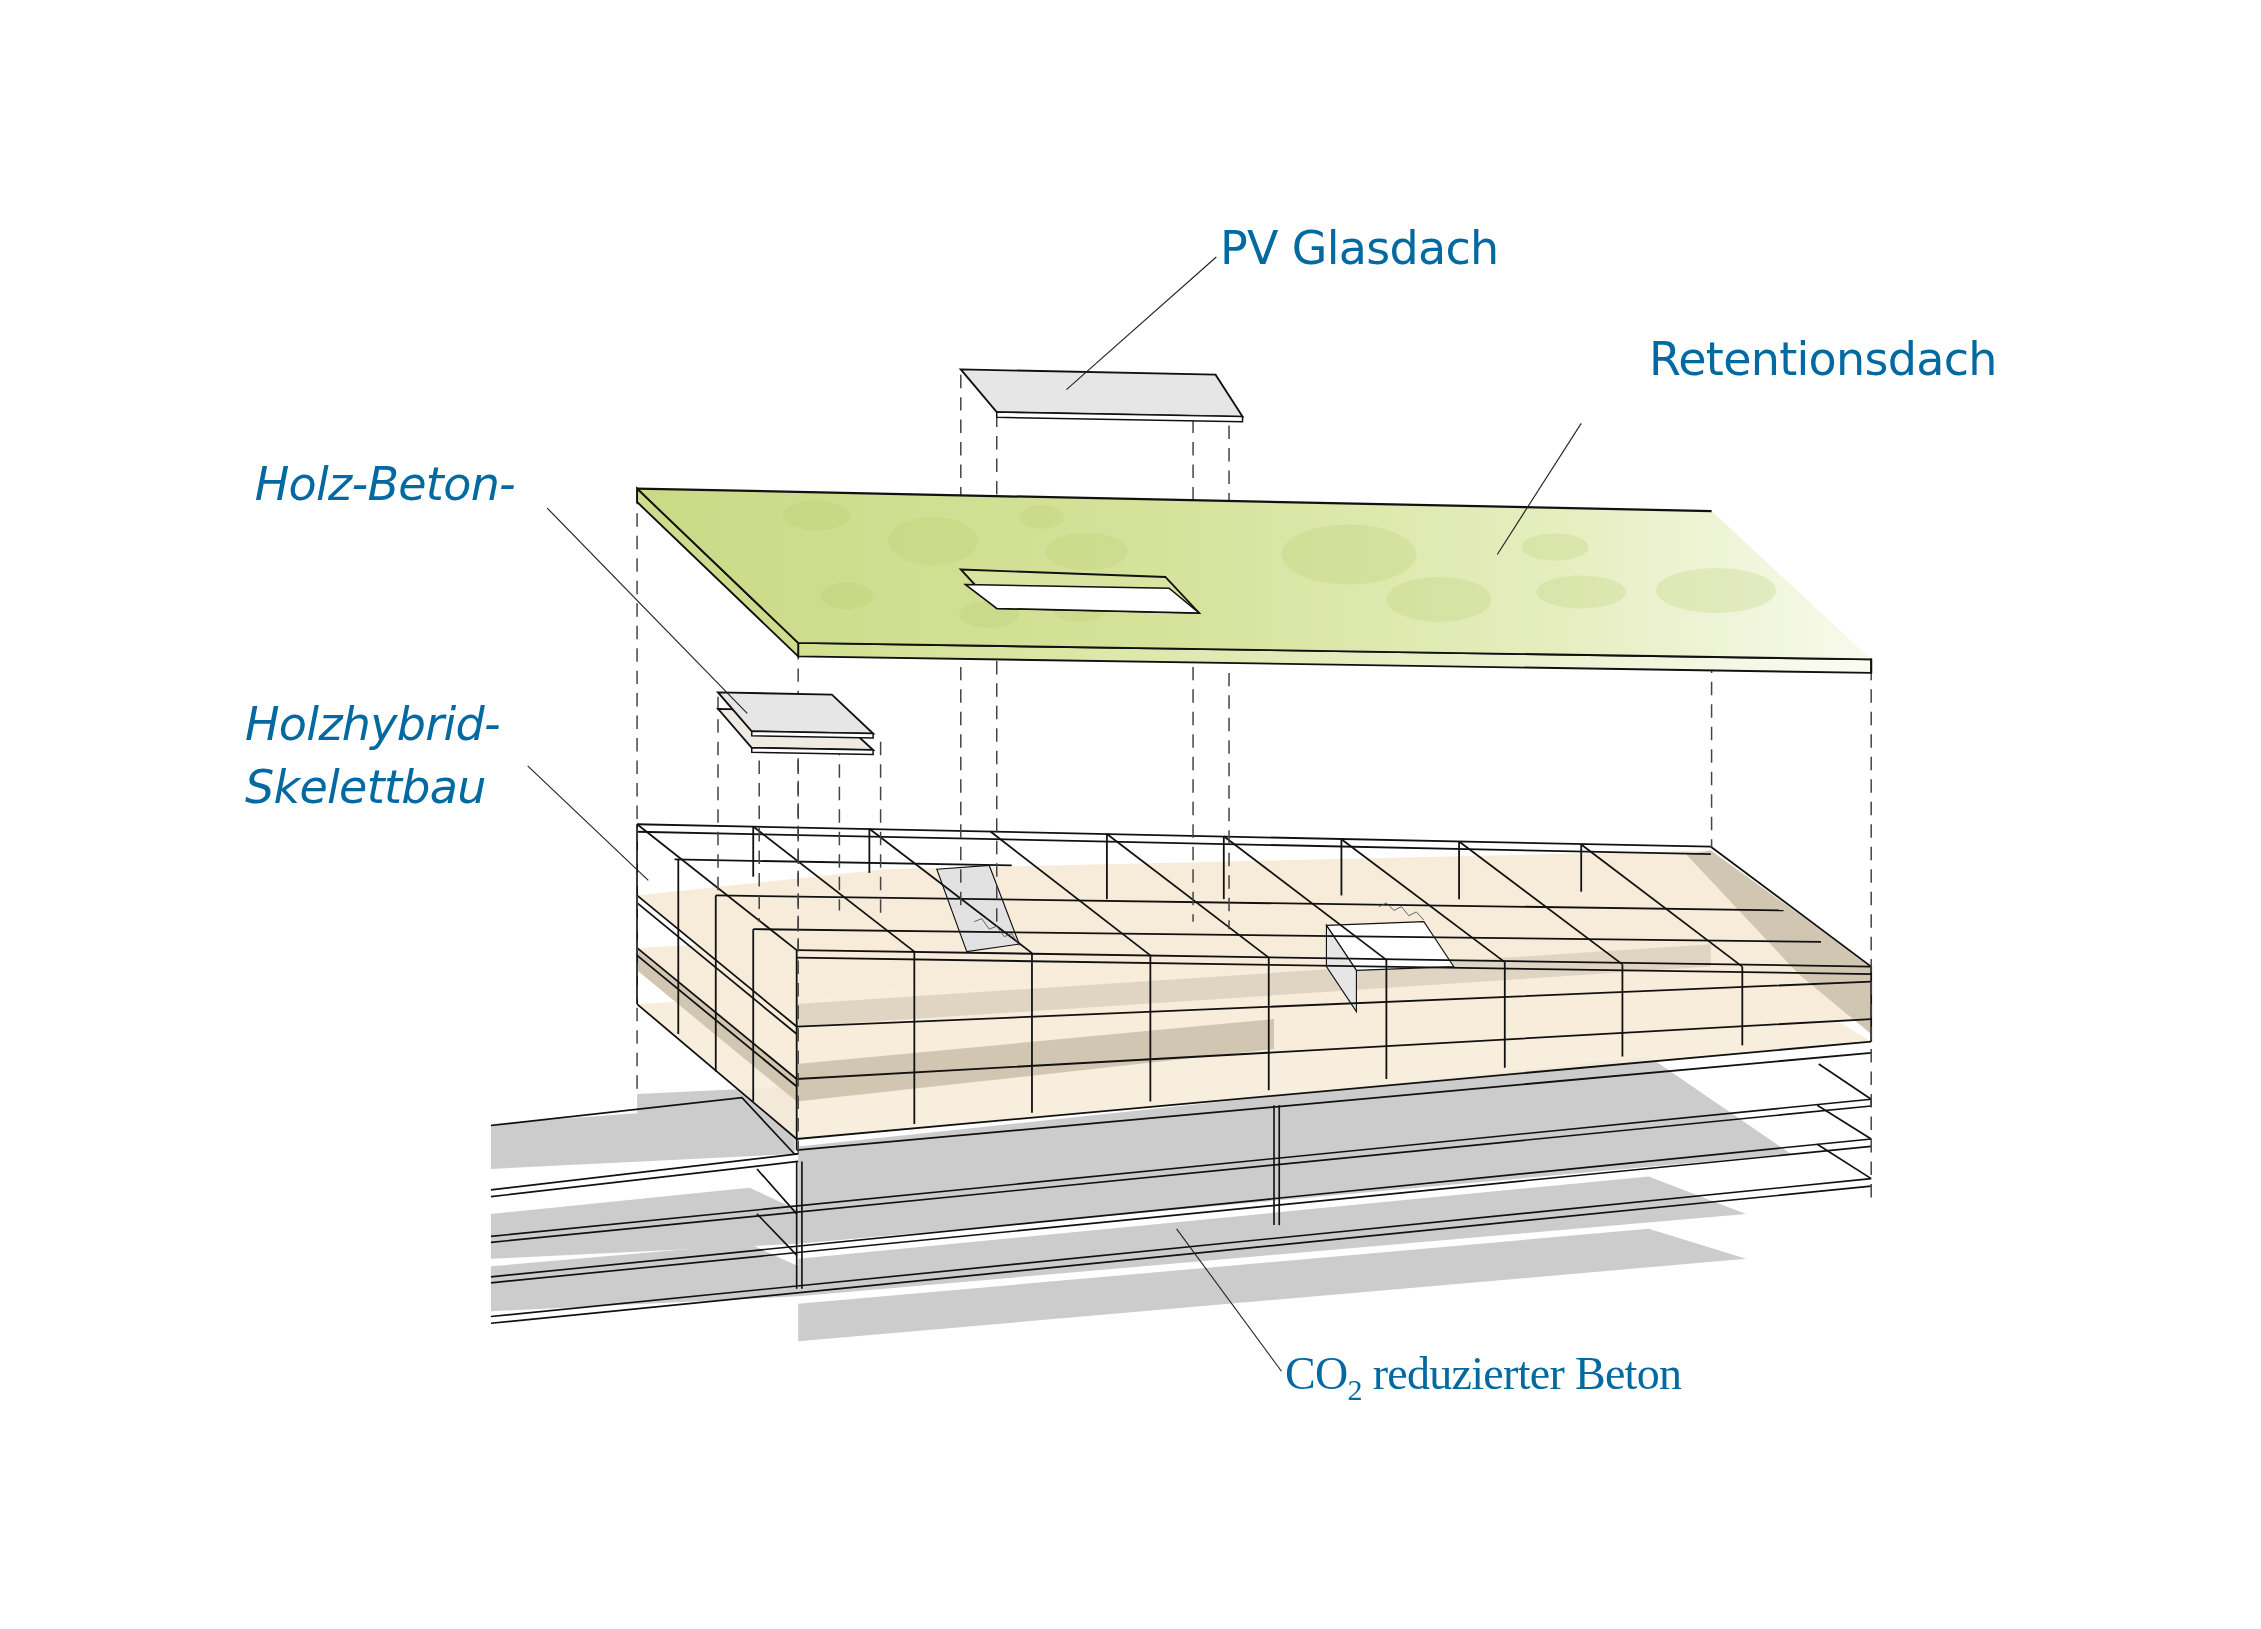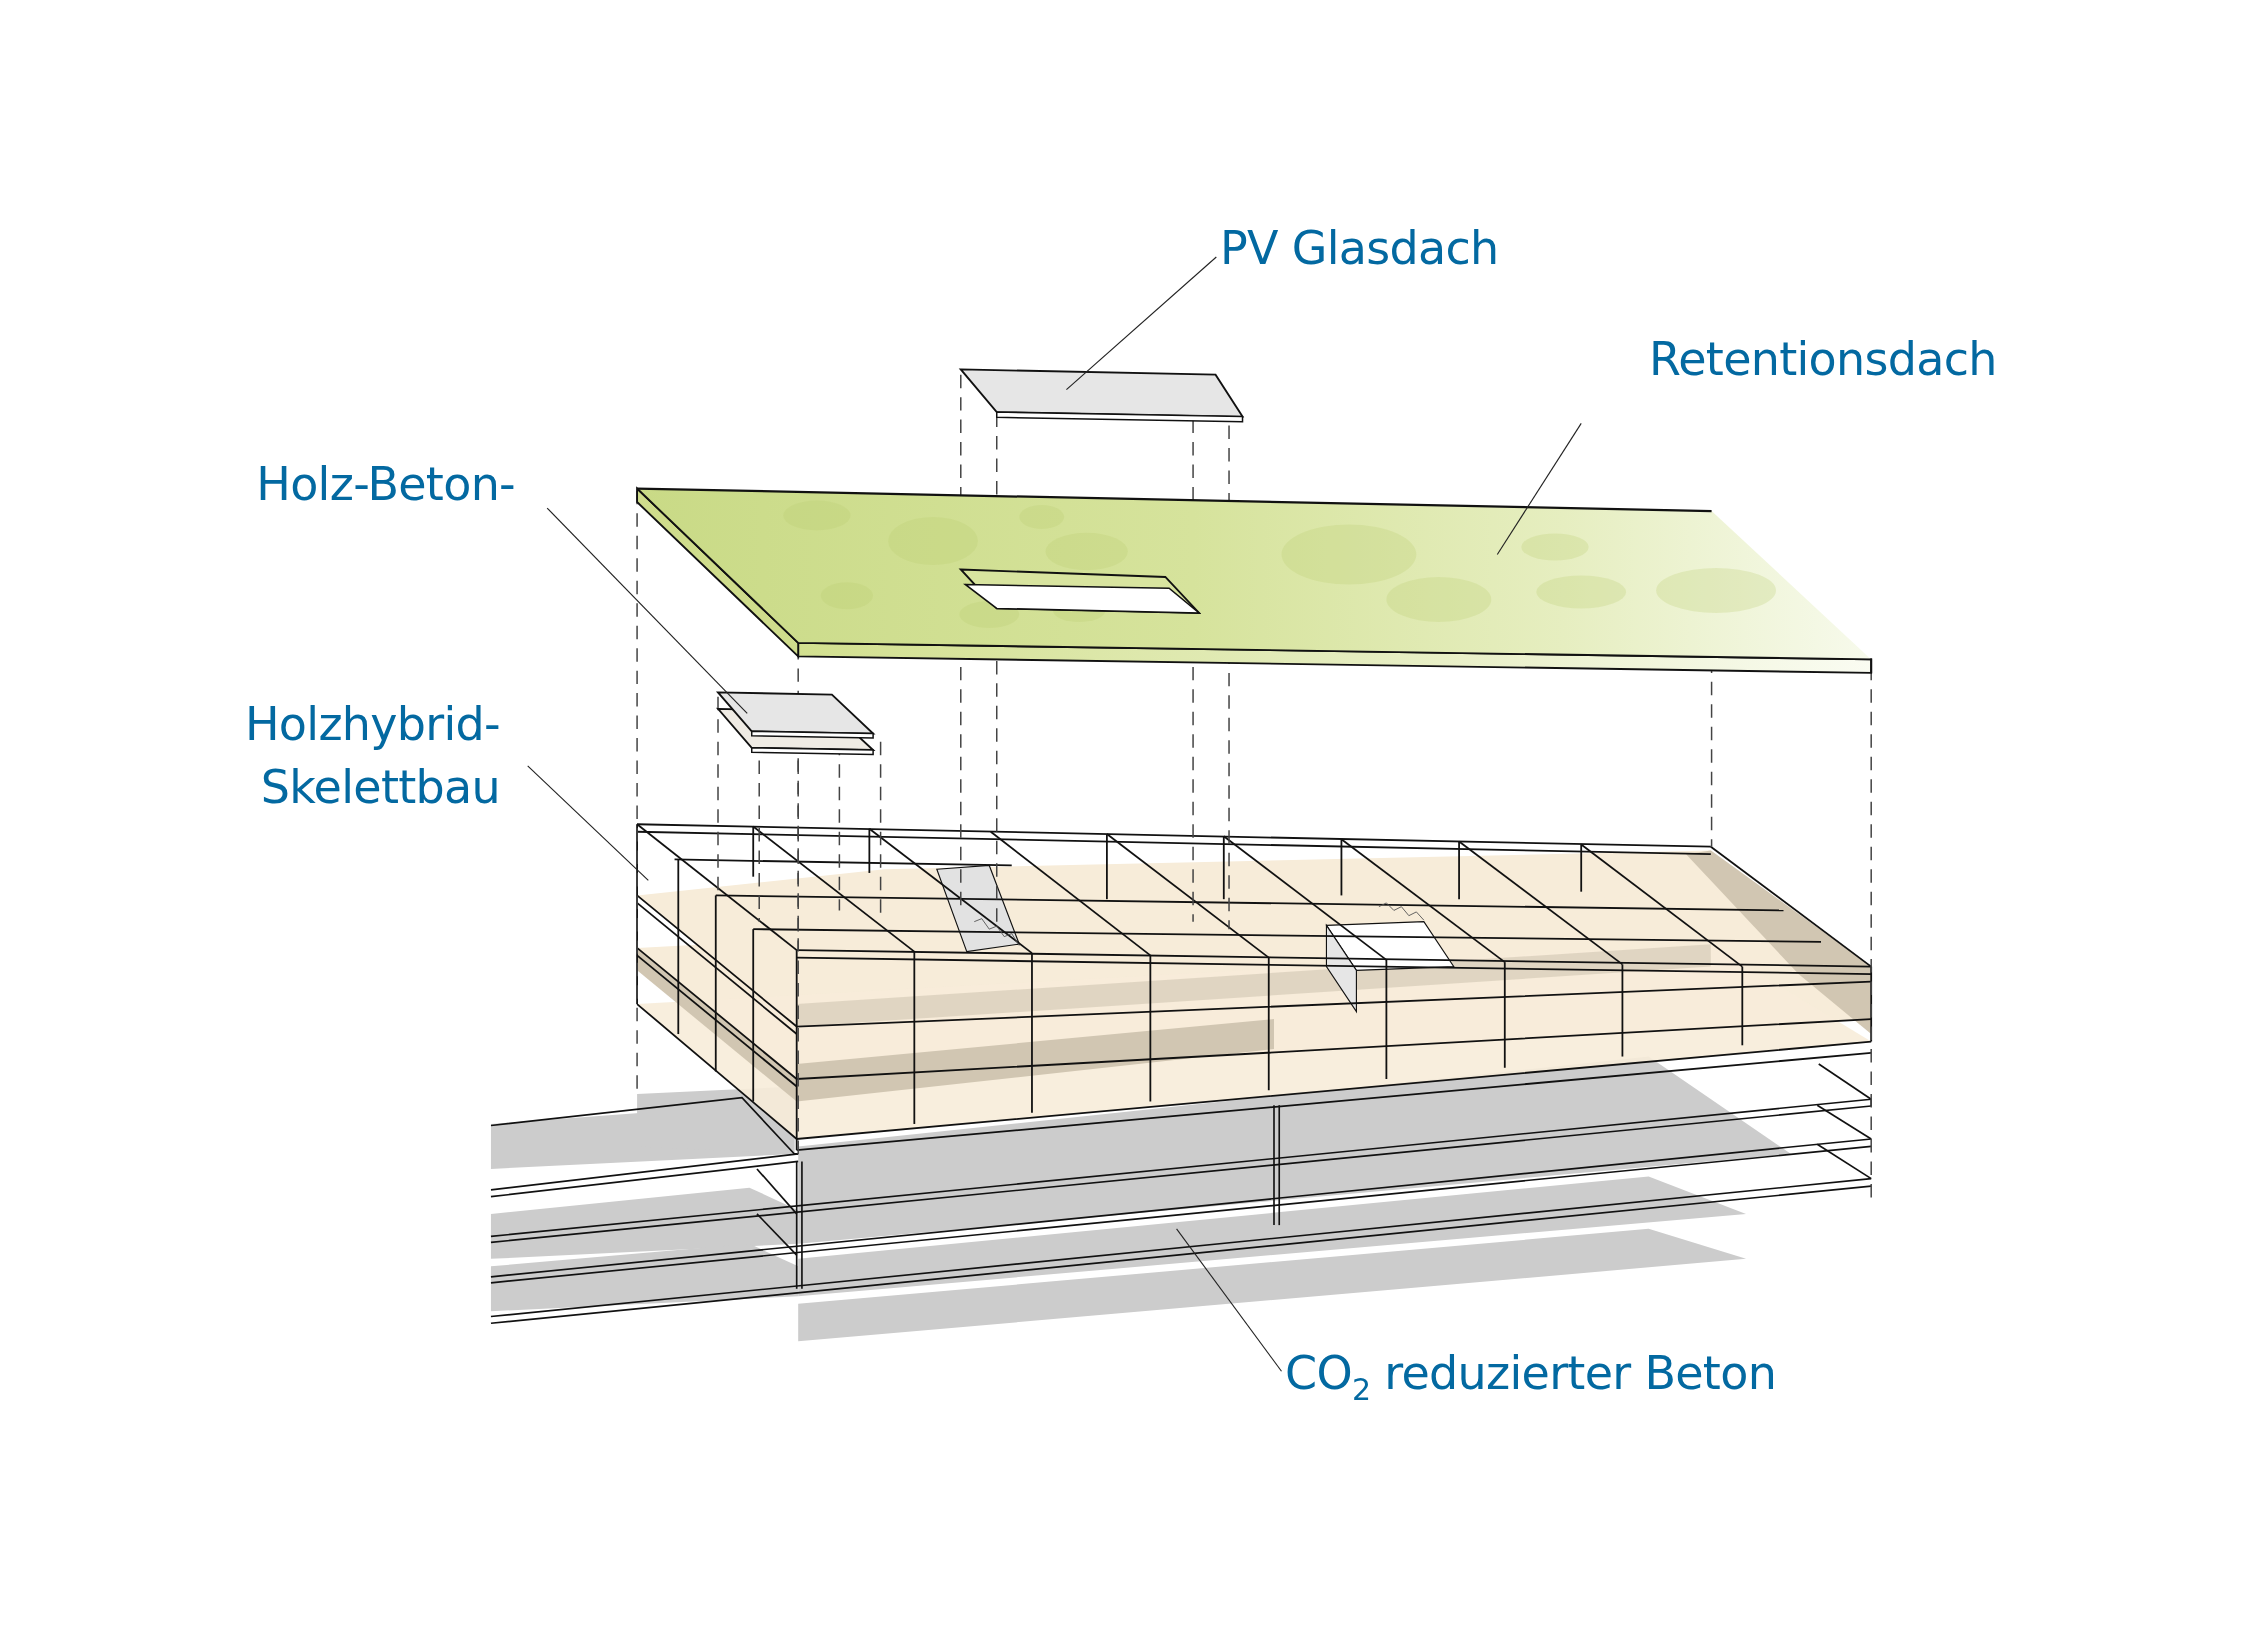--- a/index.html
+++ b/index.html
@@ -1,25 +1,25 @@
 <!DOCTYPE html>
 <html style="font-size:12px"><head>
 <meta charset="utf-8">
 <style>
   html, body { margin:0; padding:0; background:#ffffff; }
   body { width:2261px; height:1629px; position:relative; overflow:hidden; font-family:"DejaVu Sans", sans-serif; }
   #diagram { position:absolute; left:0; top:0; }
   .label { position:absolute; color:#0369a1; font-family:"DejaVu Sans", sans-serif; font-size:46px; line-height:63px; letter-spacing:-0.7px; white-space:nowrap; }
-  .label.right { text-align:right; }
+  .label.right { text-align:left;font-style:italic; }
   .label sub { font-size:30px; vertical-align:-10.5px; }
   .lbl-pv { left:1220px; top:217px; }
   .lbl-ret { left:1649px; top:328px; }
   .lbl-hbv { right:1746px; top:453px; }
   .lbl-hhs { right:1761px; top:693px; }
-  .lbl-co2 { left:1285px; top:1342px; }
+  .lbl-co2 { left:1285px; top:1342px;font-family:Liberation Serif, serif; }
 </style>
 </head>
 <body>
 
 <svg id="diagram" width="2261" height="1629" viewBox="0 0 3017 2174" xmlns="http://www.w3.org/2000/svg">
   <defs>
     <linearGradient id="greenGrad" x1="0" y1="0" x2="1" y2="0">
       <stop offset="0" stop-color="#c9da86"></stop>
       <stop offset="0.45" stop-color="#d6e39c"></stop>
       <stop offset="0.75" stop-color="#e6eec0"></stop>

